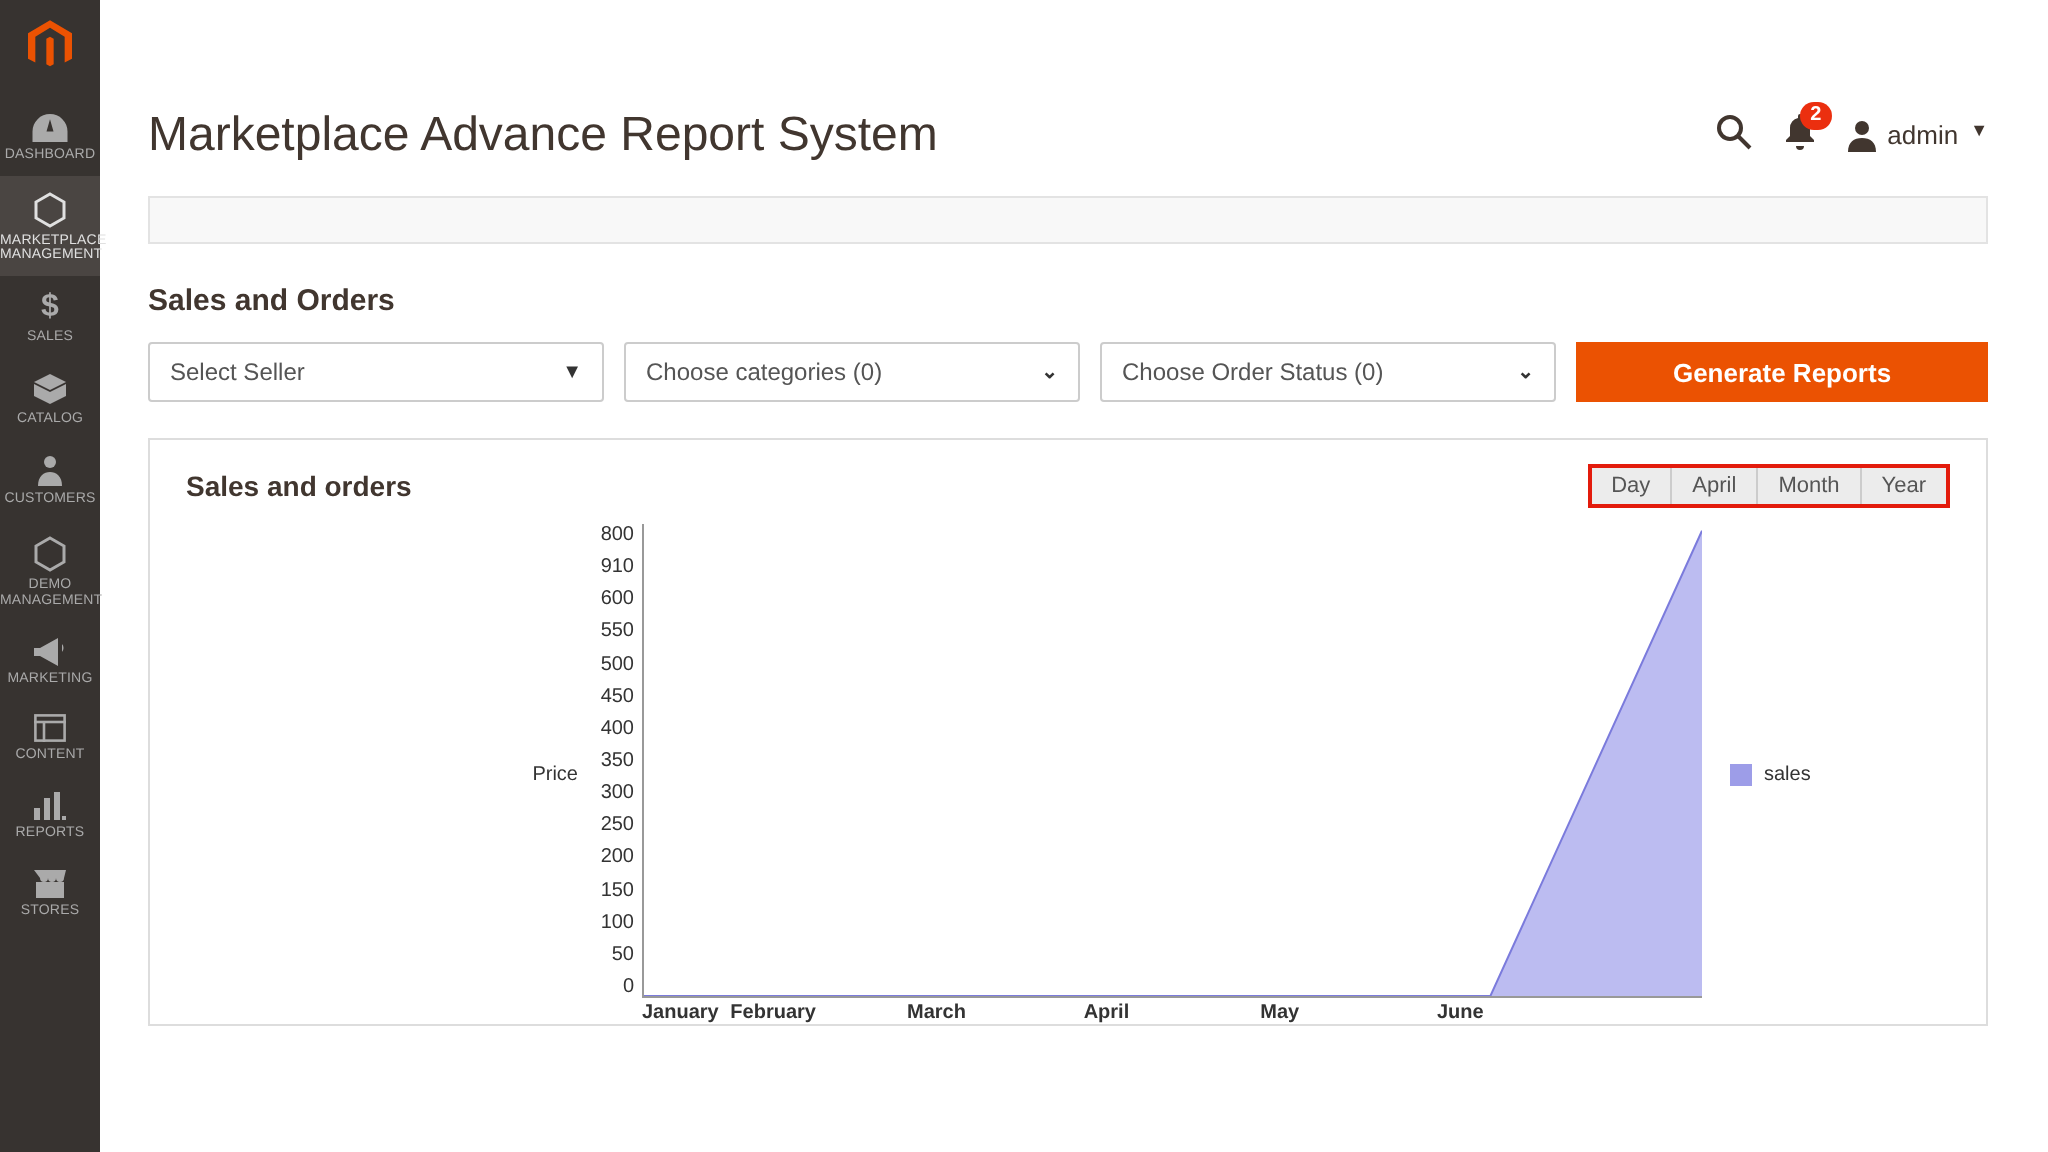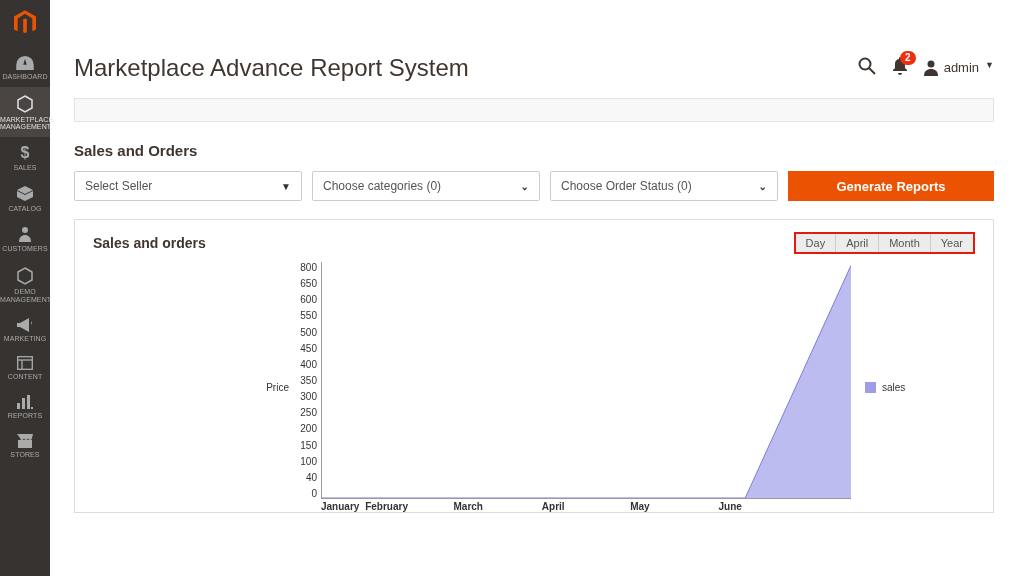--- a/index.html
+++ b/index.html
@@ -177,33 +177,33 @@
           <div class="toggle-btn">Day</div>
           <div class="toggle-btn">April</div>
           <div class="toggle-btn">Month</div>
           <div class="toggle-btn">Year</div>
         </div>
       </div>
       <div class="chart-body">
         <div class="y-axis-label">Price</div>
         <div class="y-ticks" id="y-ticks">
             <span>800</span>
-            <span>650</span>
+            <span>910</span>
             <span>600</span>
             <span>550</span>
             <span>500</span>
             <span>450</span>
             <span>400</span>
             <span>350</span>
             <span>300</span>
             <span>250</span>
             <span>200</span>
             <span>150</span>
             <span>100</span>
-            <span>40</span>
+            <span>50</span>
             <span>0</span>
           </div>
         <div class="plot-col">
           <div class="plot-area">
             <svg id="chart-svg" viewBox="0 0 530 237" preserveAspectRatio="none">
                 <path d="M 0 237 L 106 237 L 212 237 L 318 237 L 424 237 L 530 3.385714285714272 L 530 237 L 0 237 Z" fill="#a5a5ec" fill-opacity="0.75"></path>
                 <path d="M 0 237 L 106 237 L 212 237 L 318 237 L 424 237 L 530 3.385714285714272" fill="none" stroke="#7b7bdc" stroke-width="1"></path>
               </svg>
           </div>
           <div class="x-ticks" id="x-ticks">

